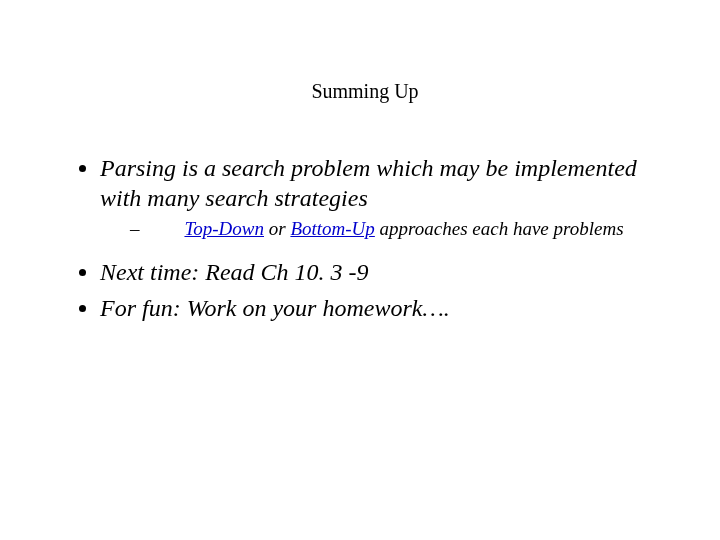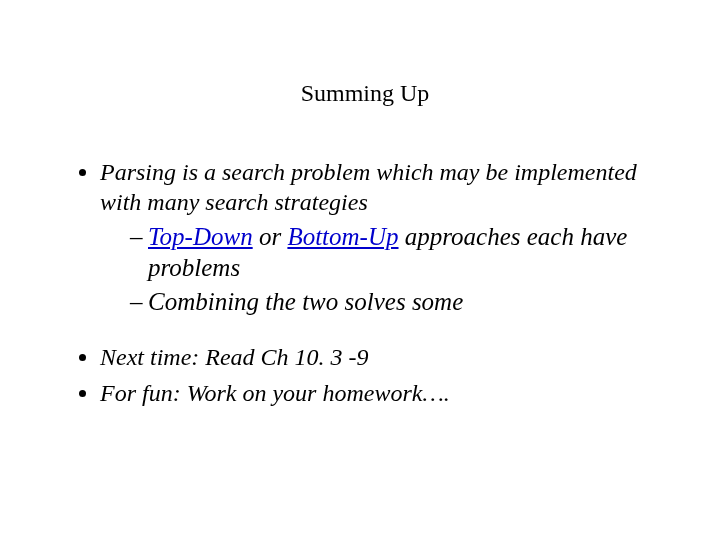--- a/index.html
+++ b/index.html
@@ -13,39 +13,40 @@
       box-sizing: border-box;
     }
     .slide {
       width: 720px;
       height: 540px;
       box-sizing: border-box;
       padding: 80px 60px 40px 70px;
     }
     .title {
       text-align: center;
-      font-size: 24px;
+      font-size: 20px;
       margin-bottom: 50px;
     }
     ul.level1 {
       list-style: disc;
       margin: 0;
       padding-left: 30px;
       font-size: 24px;
     }
     ul.level1 > li {
       margin-bottom: 6px;
       line-height: 1.25;
       font-style: italic;
     }
     ul.level2 {
       list-style: none;
-      margin: 4px 0 25px 0;
+      margin: 4px 0 16px 0;
       padding-left: 30px;
-      font-size: 25px;
+      font-size: 19px;
+      text-align: center;
     }
     ul.level2 > li {
       position: relative;
       padding-left: 18px;
       margin-bottom: 2px;
       line-height: 1.25;
     }
     ul.level2 > li::before {
       content: "\2013";
       position: absolute;
@@ -64,20 +65,19 @@
 
   <div class="title">Summing Up</div>
 
   <ul class="level1">
     <li>
       <span>Parsing is a search problem which may be implemented with many search strategies</span>
       <ul class="level2">
         <li class="mixed">
           <span class="link">Top-Down</span><span> or </span><span class="link">Bottom-Up</span><span> approaches each have problems</span>
         </li>
-        <li>Combining the two solves some</li>
       </ul>
     </li>
     <li>Next time: Read Ch 10. 3 -9</li>
     <li>For fun: Work on your homework….</li>
   </ul>
 
 </div>
 
 </body></html>

